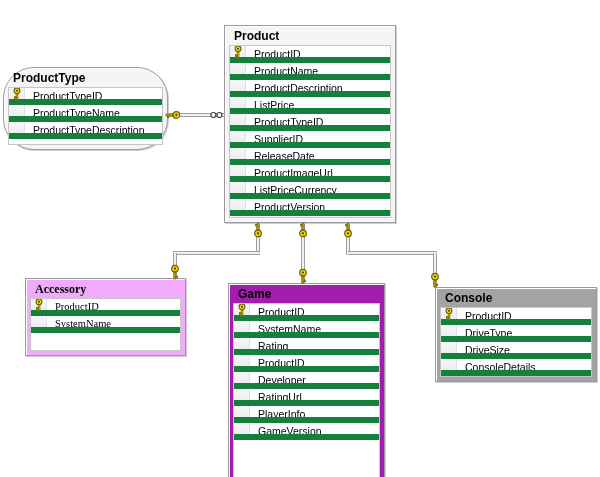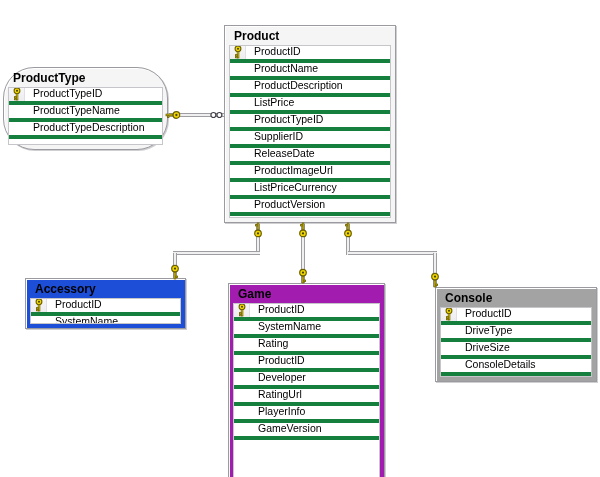--- a/index.html
+++ b/index.html
@@ -25,23 +25,22 @@
   }
   .tbl-grid{
     position:absolute;left:4px;right:4px;top:19px;bottom:4px;
     background:#ffffff;
     border:1px solid #c5c5ca;
     box-sizing:border-box;
     overflow:hidden;
   }
   .row{
     display:flex;height:17px;box-sizing:border-box;
-    border-bottom:4px solid #15803d;
+    border-bottom:6px solid #15803d;
     background:#ffffff;
-    align-items:flex-end;
   }
   .sel{
     width:16px;flex:0 0 16px;box-sizing:border-box;
     background:linear-gradient(#f7f7f8,#ededf0);
     border-right:1px solid #e0e0e4;
     display:flex;align-items:center;justify-content:center;
   }
   .fname{
     font-size:10.5px;color:#000;line-height:16px;
     padding-left:8px;white-space:nowrap;overflow:hidden;
@@ -134,21 +133,21 @@
         <div class="row">
           <div class="sel"></div>
           <div class="fname">ListPriceCurrency</div>
         </div>
         <div class="row">
           <div class="sel"></div>
           <div class="fname">ProductVersion</div>
         </div>
       </div>
     </div>
-    <div class="tbl" style="left: 25px; top: 278px; width: 161px; height: 51px; background: #1d4ed8; border-color: rgb(154, 154, 160);">
+    <div class="tbl" style="left: 25px; top: 278px; width: 161px; height: 78px; background: #f0abfc; border-color: rgb(154, 154, 160); font-family: Liberation Serif, serif;">
       <div class="tbl-title">Accessory</div>
       <div class="tbl-grid" style="border-color: rgb(197, 197, 202);">
         <div class="row">
           <div class="sel">
             <div style="line-height: 0;"><svg width="10" height="14" viewBox="0 0 10 14">
                 <circle cx="5" cy="3.8" r="2.9" fill="#f2d800" stroke="#6b5f00" stroke-width="1.1"></circle>
                 <circle cx="5" cy="3.8" r="1.05" fill="#4a4412"></circle>
                 <rect x="4.2" y="6.4" width="1.7" height="6.6" fill="#f2d800" stroke="#6b5f00" stroke-width="0.8"></rect>
                 <rect x="2.5" y="9.6" width="1.8" height="1.3" fill="#f2d800" stroke="#6b5f00" stroke-width="0.8"></rect>
                 <rect x="2.5" y="11.6" width="1.8" height="1.2" fill="#f2d800" stroke="#6b5f00" stroke-width="0.8"></rect>

